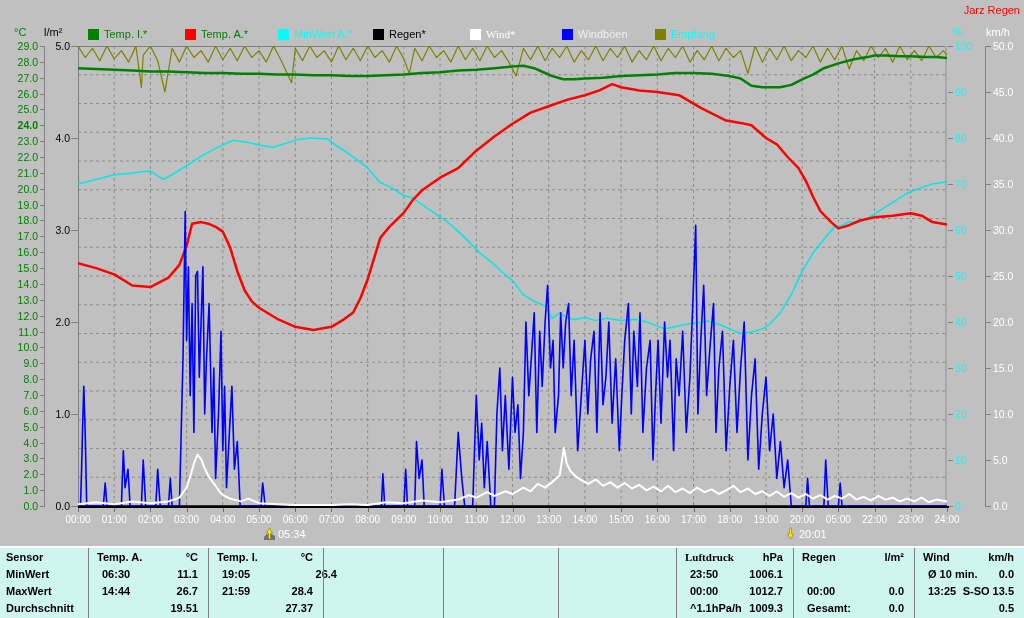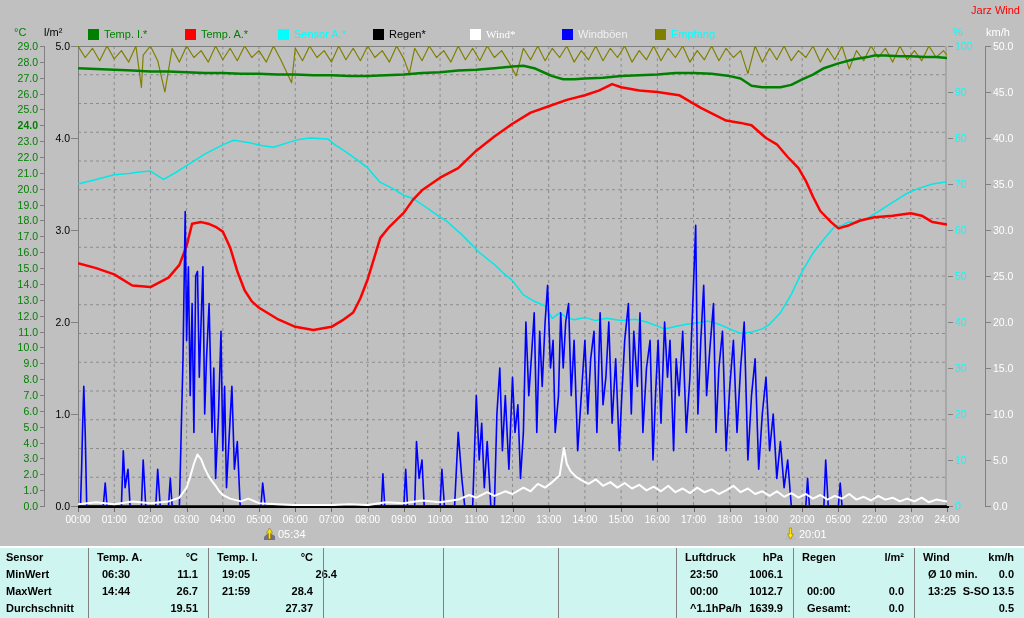--- a/index.html
+++ b/index.html
@@ -20,39 +20,39 @@
   .sunmark{position:absolute;top:527px;display:flex;align-items:center;gap:2px;color:#FFFFFF;font-size:11px;}
   #tbl-topline{position:absolute;left:0;top:546px;width:1024px;height:2px;background:#FFFFFF;}
   #tbl{position:absolute;left:0;top:548px;width:1024px;height:70px;background:#CFF5F0;font-size:11px;font-weight:bold;color:#000;}
   .tcell{position:absolute;white-space:nowrap;}
   .tdiv{position:absolute;top:0;width:1px;height:70px;background:#808080;}
 </style>
 </head>
 <body>
 
 <div id="stage">
-  <div id="user">Jarz Wind</div>
+  <div id="user">Jarz Regen</div>
 
   <span class="unit" style="left:14px;color:#008000;">°C</span>
   <span class="unit" style="left:44px;color:#000000;">l/m²</span>
   <span class="unit" style="left:953px;color:#00FFFF;">%</span>
   <span class="unit" style="left:986px;color:#FFFFFF;">km/h</span>
 
   <div id="legend">
       <div class="legend-item" style="left: 88px;">
         <div class="sw" style="background: rgb(0, 128, 0);"></div>
         <div style="color: rgb(0, 128, 0);">Temp. I.*</div>
       </div>
       <div class="legend-item" style="left: 185px;">
         <div class="sw" style="background: rgb(255, 0, 0);"></div>
         <div style="color: rgb(0, 128, 0);">Temp. A.*</div>
       </div>
       <div class="legend-item" style="left: 278px;">
         <div class="sw" style="background: rgb(0, 255, 255);"></div>
-        <div style="color: rgb(0, 255, 255);">Sensor A.*</div>
+        <div style="color: rgb(0, 255, 255);">MinWert A.*</div>
       </div>
       <div class="legend-item" style="left: 373px;">
         <div class="sw" style="background: rgb(0, 0, 0);"></div>
         <div style="color: rgb(0, 0, 0);">Regen*</div>
       </div>
       <div class="legend-item" style="left: 470px; font-family: Liberation Serif, serif;">
         <div class="sw" style="background: rgb(255, 255, 255);"></div>
         <div style="color: rgb(255, 255, 255);">Wind*</div>
       </div>
       <div class="legend-item" style="left: 562px;">
@@ -349,28 +349,28 @@
       <div class="tdiv" style="left: 558px;"></div>
       <div class="tcell" style="left: 567px; top: 3px;"></div>
       <div class="tcell" style="left: 558px; top: 3px; width: 108px; text-align: right;"></div>
       <div class="tcell" style="left: 572px; top: 20px;"></div>
       <div class="tcell" style="left: 558px; top: 20px; width: 108px; text-align: right;"></div>
       <div class="tcell" style="left: 572px; top: 37px;"></div>
       <div class="tcell" style="left: 558px; top: 37px; width: 108px; text-align: right;"></div>
       <div class="tcell" style="left: 572px; top: 54px;"></div>
       <div class="tcell" style="left: 558px; top: 54px; width: 108px; text-align: right;"></div>
       <div class="tdiv" style="left: 676px;"></div>
-      <div class="tcell" style="left: 685px; top: 3px;">Luftdruck</div>
+      <div class="tcell" style="left: 685px; top: 3px; font-family: Liberation Serif, serif;">Luftdruck</div>
       <div class="tcell" style="left: 676px; top: 3px; width: 107px; text-align: right;">hPa</div>
       <div class="tcell" style="left: 690px; top: 20px;">23:50</div>
       <div class="tcell" style="left: 676px; top: 20px; width: 107px; text-align: right;">1006.1</div>
       <div class="tcell" style="left: 690px; top: 37px;">00:00</div>
       <div class="tcell" style="left: 676px; top: 37px; width: 107px; text-align: right;">1012.7</div>
       <div class="tcell" style="left: 690px; top: 54px;">^1.1hPa/h</div>
-      <div class="tcell" style="left: 676px; top: 54px; width: 107px; text-align: right;">1639.9</div>
+      <div class="tcell" style="left: 676px; top: 54px; width: 107px; text-align: right;">1009.3</div>
       <div class="tdiv" style="left: 793px;"></div>
       <div class="tcell" style="left: 802px; top: 3px;">Regen</div>
       <div class="tcell" style="left: 793px; top: 3px; width: 111px; text-align: right;">l/m²</div>
       <div class="tcell" style="left: 807px; top: 20px;"></div>
       <div class="tcell" style="left: 793px; top: 20px; width: 111px; text-align: right;"></div>
       <div class="tcell" style="left: 807px; top: 37px;">00:00</div>
       <div class="tcell" style="left: 793px; top: 37px; width: 111px; text-align: right;">0.0</div>
       <div class="tcell" style="left: 807px; top: 54px;">Gesamt:</div>
       <div class="tcell" style="left: 793px; top: 54px; width: 111px; text-align: right;">0.0</div>
       <div class="tdiv" style="left: 914px;"></div>

